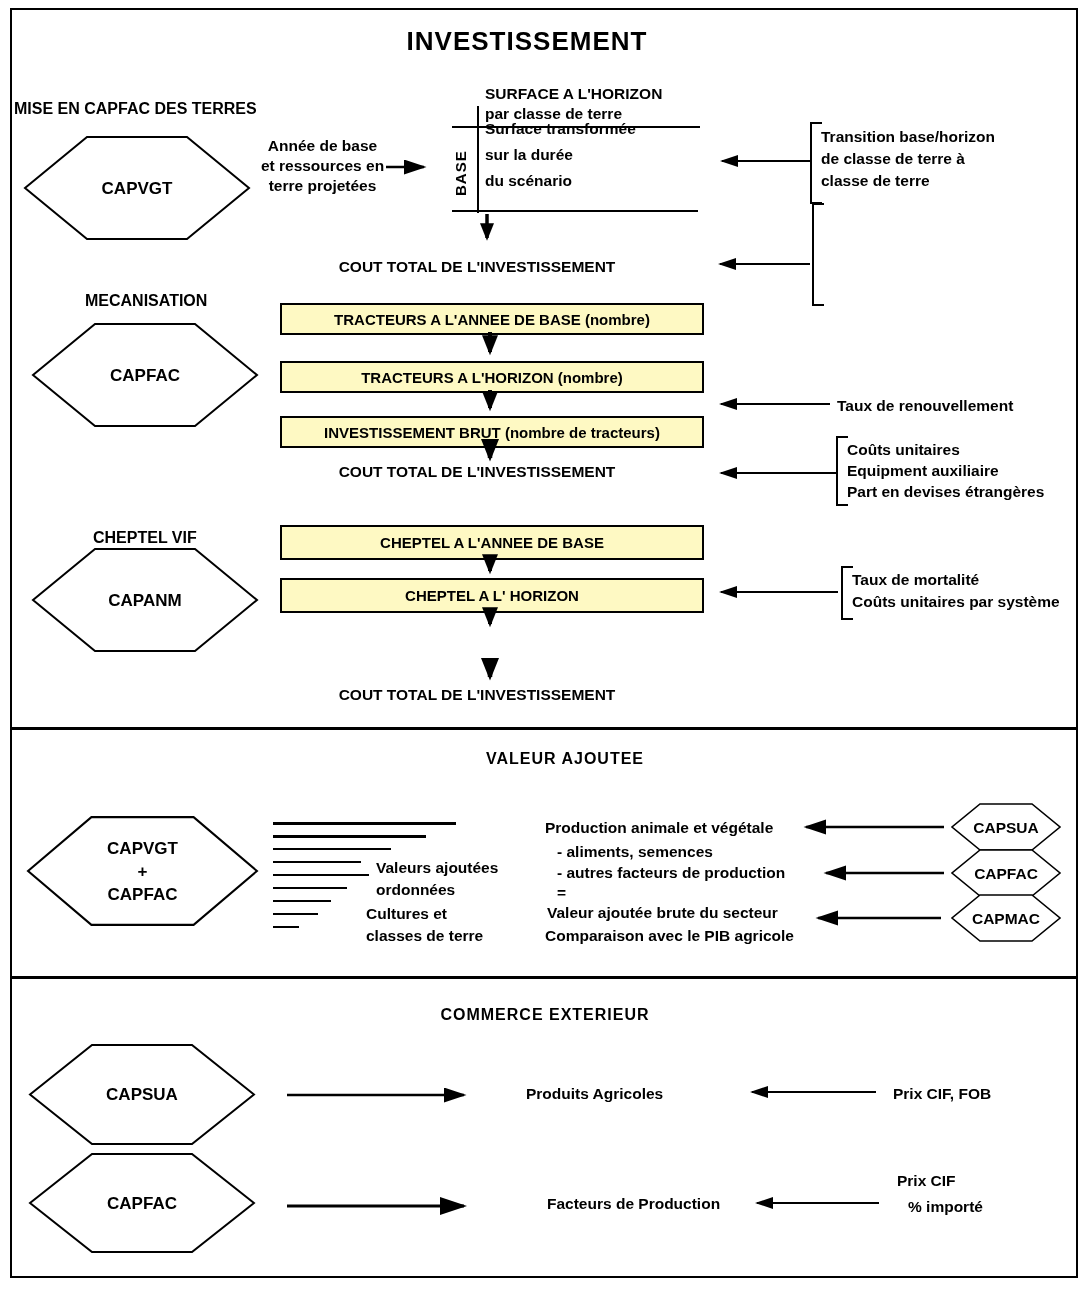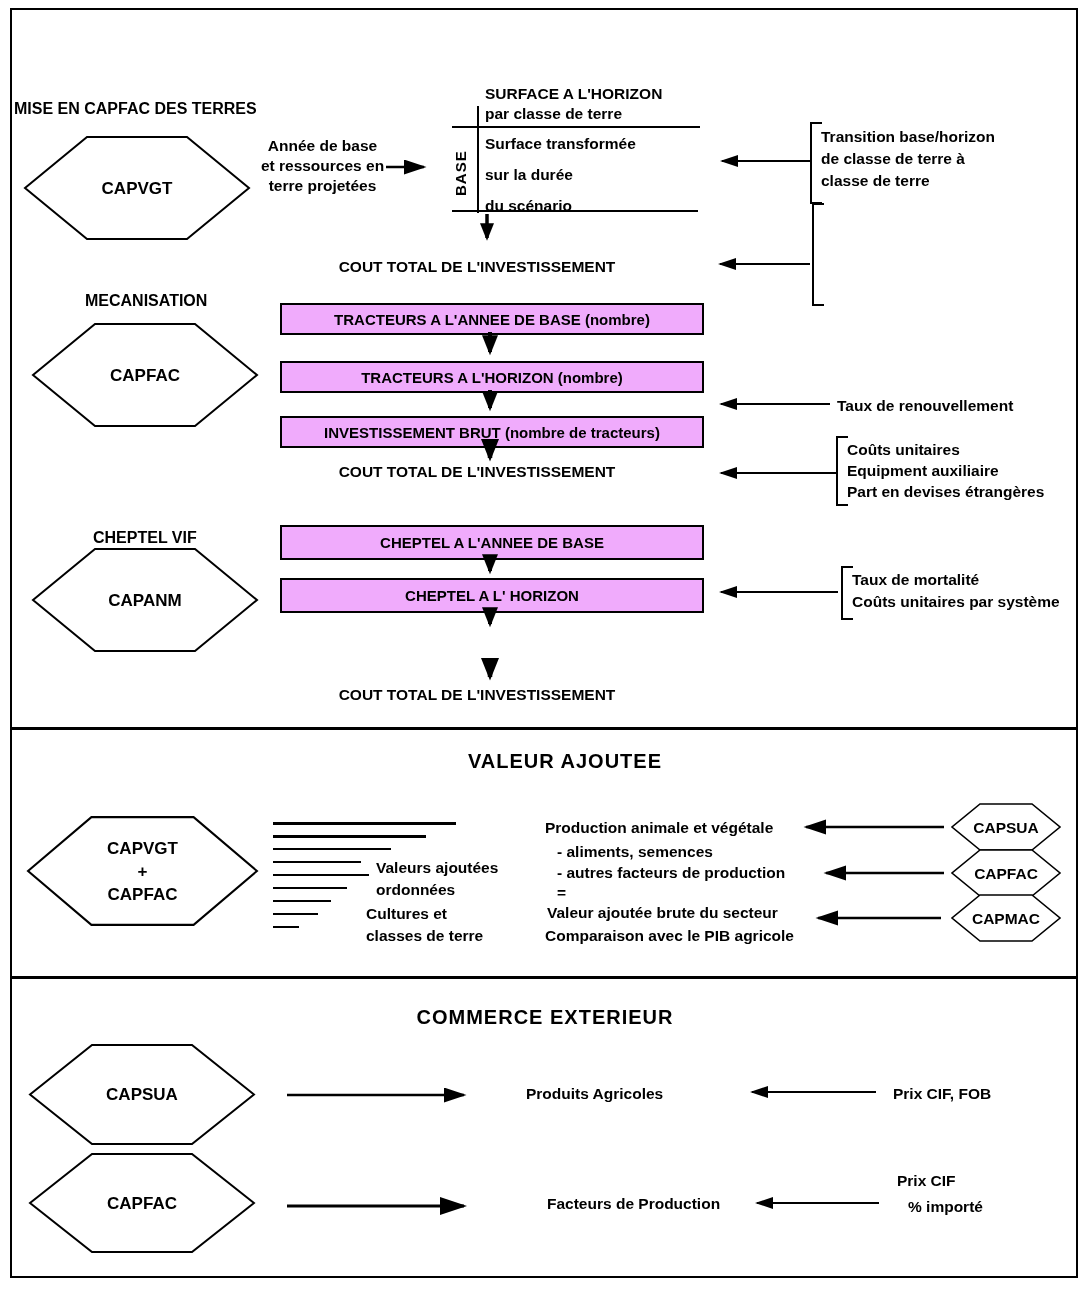--- a/index.html
+++ b/index.html
@@ -5,25 +5,25 @@
   html,body{margin:0;padding:0;background:#fff;}
   .canvas{
     position:relative;width:1088px;height:1289px;background:#fff;
     font-family:"Liberation Sans","DejaVu Sans",sans-serif;color:#000;
     overflow:hidden;
   }
   .frame{position:absolute;left:10px;top:8px;width:1064px;height:1266px;border:2px solid #000;}
   .divider{position:absolute;left:10px;width:1066px;height:3px;background:#000;}
   .abs{position:absolute;}
   .title{position:absolute;text-align:center;font-weight:700;font-size:26px;letter-spacing:1px;}
-  .title.sm{font-size:20px;}
+  .title.sm{font-size:16px;}
   .lbl{position:absolute;font-weight:600;font-size:15.5px;white-space:pre-line;line-height:22px;}
   .lbl.b{font-weight:700;}
   .lbl.ctr{text-align:center;}
-  .fbox{position:absolute;left:280px;width:420px;border:2px solid #000;background:#f0abfc;
+  .fbox{position:absolute;left:280px;width:420px;border:2px solid #000;background:#fef9c3;
         display:flex;align-items:center;justify-content:center;
         font-weight:700;font-size:15px;text-align:center;}
   .hex{position:absolute;}
   .hex svg{position:absolute;inset:0;width:100%;height:100%;}
   .hex polygon{fill:#fff;stroke:#000;stroke-width:2;}
   .hex.sm polygon{stroke-width:1.6;}
   .hex-label{position:absolute;inset:0;display:flex;align-items:center;justify-content:center;
              font-weight:700;font-size:17px;text-align:center;white-space:pre-line;line-height:23px;}
   .hex.sm .hex-label{font-size:15.5px;}
   .bracket{position:absolute;width:10px;border-left:2px solid #000;border-top:2px solid #000;border-bottom:2px solid #000;}
@@ -37,20 +37,21 @@
 </style>
 </head>
 <body>
 
 <div class="canvas">
 
   <div class="frame"></div>
   <div class="divider" style="top:727px"></div>
   <div class="divider" style="top:976px"></div>
 
+  <div class="title" style="left:297px;top:26px;width:460px">INVESTISSEMENT</div>
 
   <div class="lbl b" style="left:14px;top:98px;font-size:16px">MISE EN CAPFAC DES TERRES</div>
 
   <div class="hex" style="left:22px;top:135px;width:230px;height:106px">
     <svg viewBox="0 0 230 106" preserveAspectRatio="none">
         <polygon points="65,2 165,2 227,53 165,104 65,104 3,53"></polygon>
       </svg>
     <div class="hex-label">CAPVGT</div>
   </div>
 
@@ -58,21 +59,21 @@
 et ressources en
 terre projetées</div>
 
   <div class="vline" style="left:477px;top:106px;height:107px"></div>
   <div class="hline" style="left:452px;top:126px;width:248px"></div>
   <div class="hline" style="left:452px;top:210px;width:246px"></div>
   <div class="rot" style="left:452px;top:138px;width:22px;height:70px">BASE</div>
 
   <div class="lbl b" style="left:485px;top:83px">SURFACE A L'HORIZON</div>
   <div class="lbl b" style="left:485px;top:103px">par classe de terre</div>
-  <div class="lbl" style="left:485px;top:128px;line-height:31px">Surface transformée
+  <div class="lbl" style="left:485px;top:116px;line-height:26px">Surface transformée
 sur la durée
 du scénario</div>
 
   <div class="lbl b ctr" style="left:327px;top:256px;width:300px">COUT TOTAL DE L'INVESTISSEMENT</div>
 
   <div class="bracket" style="left:810px;top:122px;height:78px"></div>
   <div class="lbl" style="left:821px;top:126px">Transition base/horizon
 de classe de terre à
 classe de terre</div>
 

